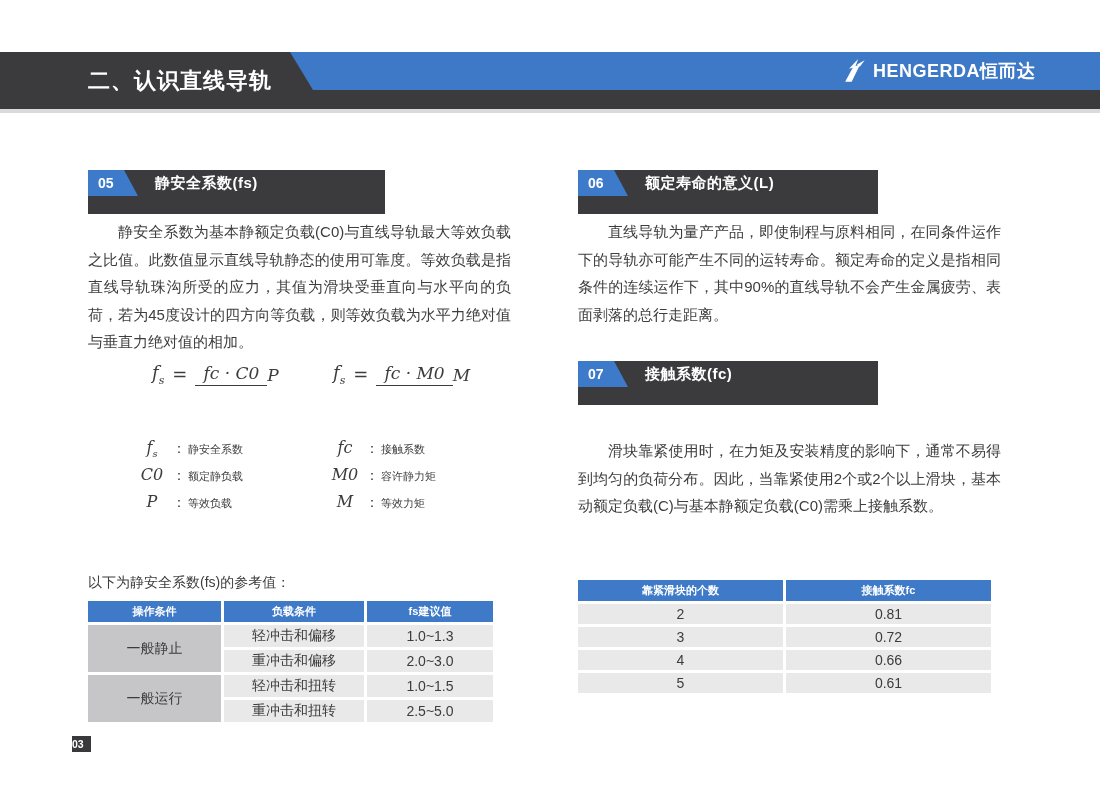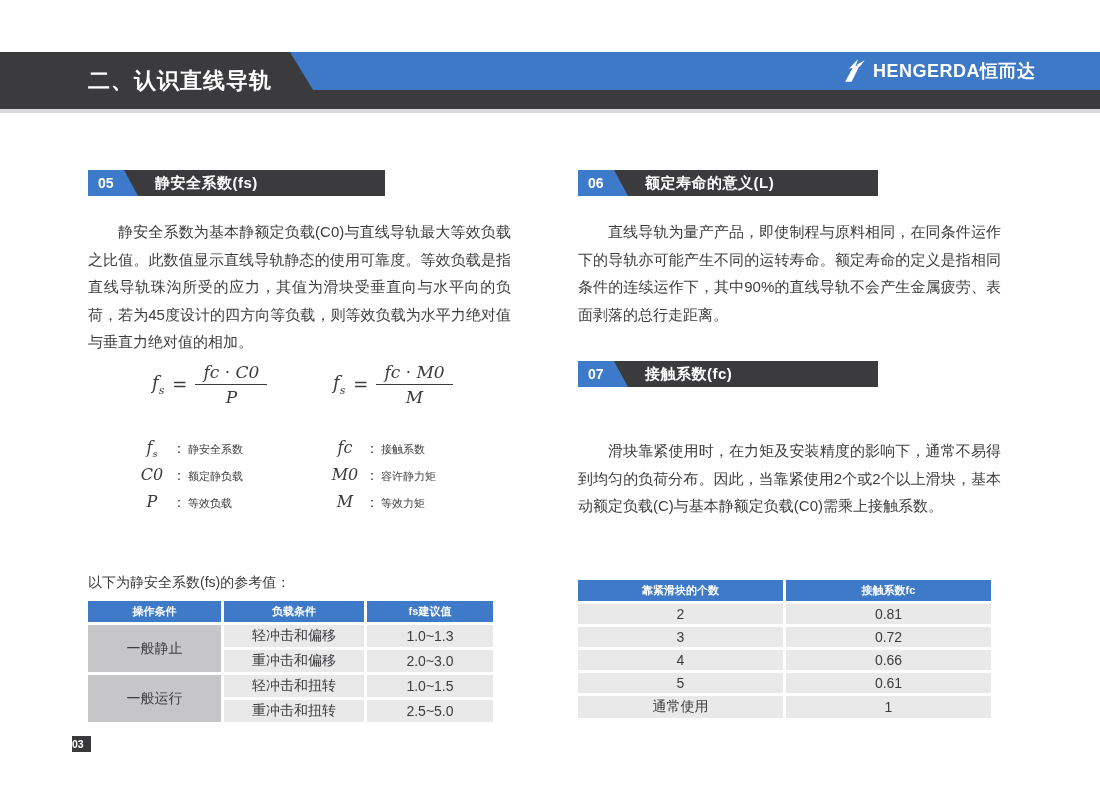--- a/index.html
+++ b/index.html
@@ -12,21 +12,21 @@
   .banner-blue { position:absolute; left:290px; top:52px; width:810px; height:38px; background:#3d79c6;
                  clip-path:polygon(0 0,100% 0,100% 100%,23px 100%); }
   .banner-shadow { position:absolute; left:0; top:109px; width:1100px; height:4px; background:#d9dadb; }
   .banner-title { position:absolute; left:88px; top:52px; height:57px; line-height:57px;
                   color:#ffffff; font-size:22px; font-weight:bold; letter-spacing:1px; }
   .logo { position:absolute; left:843px; top:52px; height:38px; display:flex; align-items:center; gap:4px; }
   .logo svg { width:26px; height:26px; }
   .logo-text { color:#ffffff; font-size:18px; font-weight:bold; letter-spacing:.5px; }
 
   
-  .sec { position:absolute; height:26px; background:#3b3b3d; }
+  .sec { position:absolute; height:44px; background:#3b3b3d; }
   .sec .tag { position:absolute; left:0; top:0; width:50px; height:26px; background:#3d7ac9;
               clip-path:polygon(0 0,36px 0,50px 100%,0 100%);
               color:#fff; font-size:14px; font-weight:bold; line-height:26px; text-indent:10px; }
   .sec .sec-title { position:absolute; left:67px; top:0; color:#fff; font-size:15px;
                     font-weight:bold; line-height:26px; letter-spacing:.5px; }
   #sec05 { left:88px;  top:170px; width:297px; }
   #sec06 { left:578px; top:170px; width:300px; }
   #sec07 { left:578px; top:361px; width:300px; }
 
   
@@ -36,21 +36,21 @@
   #para06 { left:578px; top:218px; }
   #para07 { left:578px; top:437px; }
 
   
   .formula { position:absolute; display:flex; align-items:center; gap:8px;
              font-family:"DejaVu Serif","Liberation Serif",serif; font-style:italic;
              font-size:18px; color:#3c3c3e; }
   #formula1 { left:152px; top:362px; }
   #formula2 { left:333px; top:362px; }
   .formula sub { font-size:11px; font-style:italic; }
-  .frac { display:inline-flex; flex-direction:column; text-align:center; font-size:17px; }
+  .frac { display:inline-flex; text-align:center; font-size:17px; }
   .frac .num { padding:0 8px 2px 8px; border-bottom:1.5px solid #3c3c3e; }
   .frac .den { padding-top:2px; }
 
   
   .legend-col { position:absolute; top:438px; }
   #legend-left  { left:132px; }
   #legend-right { left:325px; }
   .legend-row { display:flex; align-items:baseline; height:27px; }
   .legend-sym { width:40px; text-align:center; font-family:"DejaVu Serif","Liberation Serif",serif;
                 font-style:italic; font-size:16px; color:#3c3c3e; }
@@ -211,22 +211,18 @@
         <td>0.72</td>
       </tr>
       <tr>
         <td>4</td>
         <td>0.66</td>
       </tr>
       <tr>
         <td>5</td>
         <td>0.61</td>
       </tr>
-      <tr>
-        <td>通常使用</td>
-        <td>1</td>
-      </tr>
     </tbody>
   </table>
 
   <div class="page-num">03</div>
 
 </div>
 
 </body></html>

